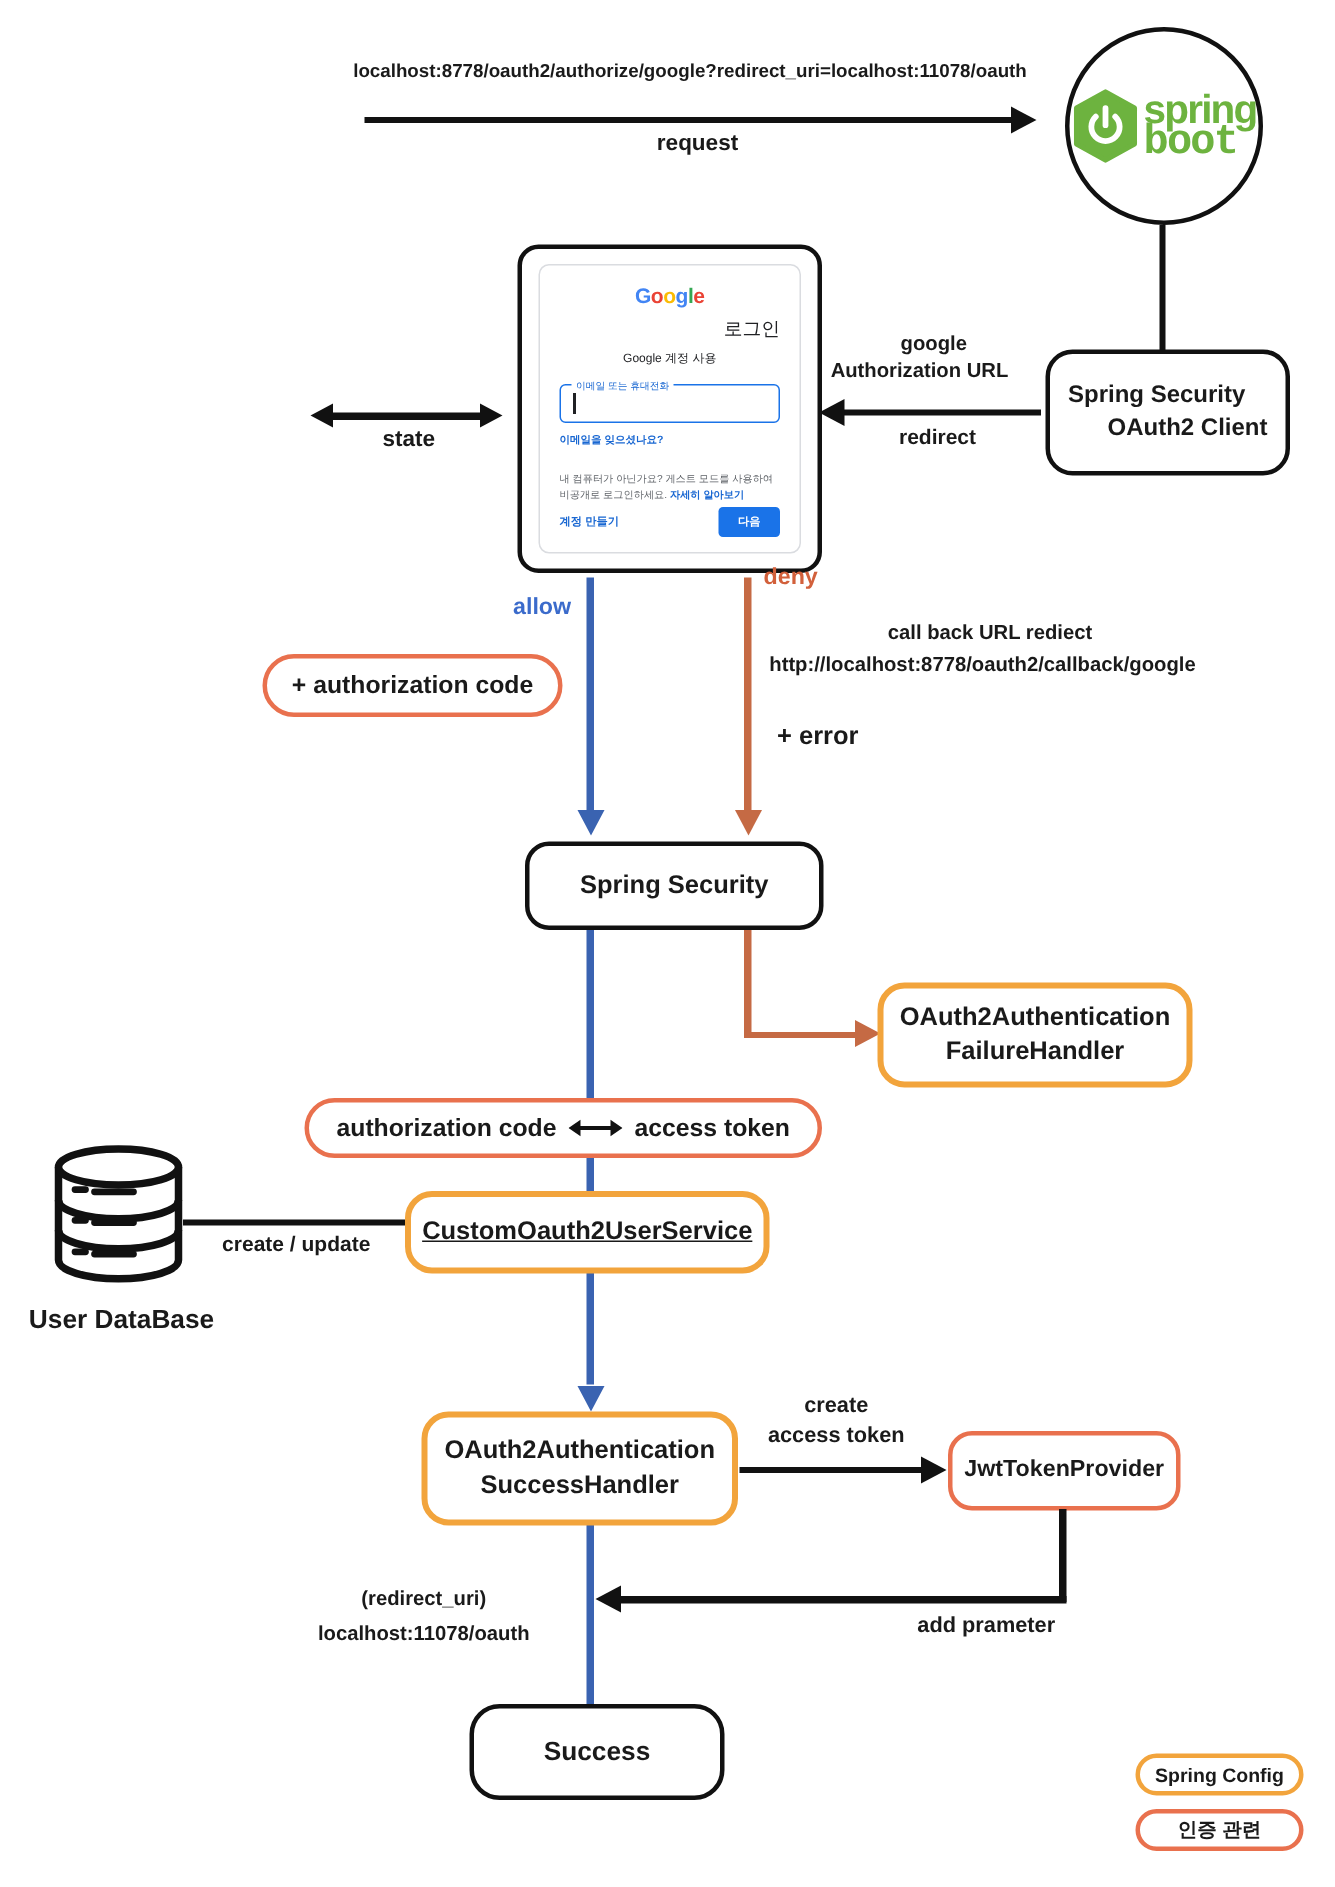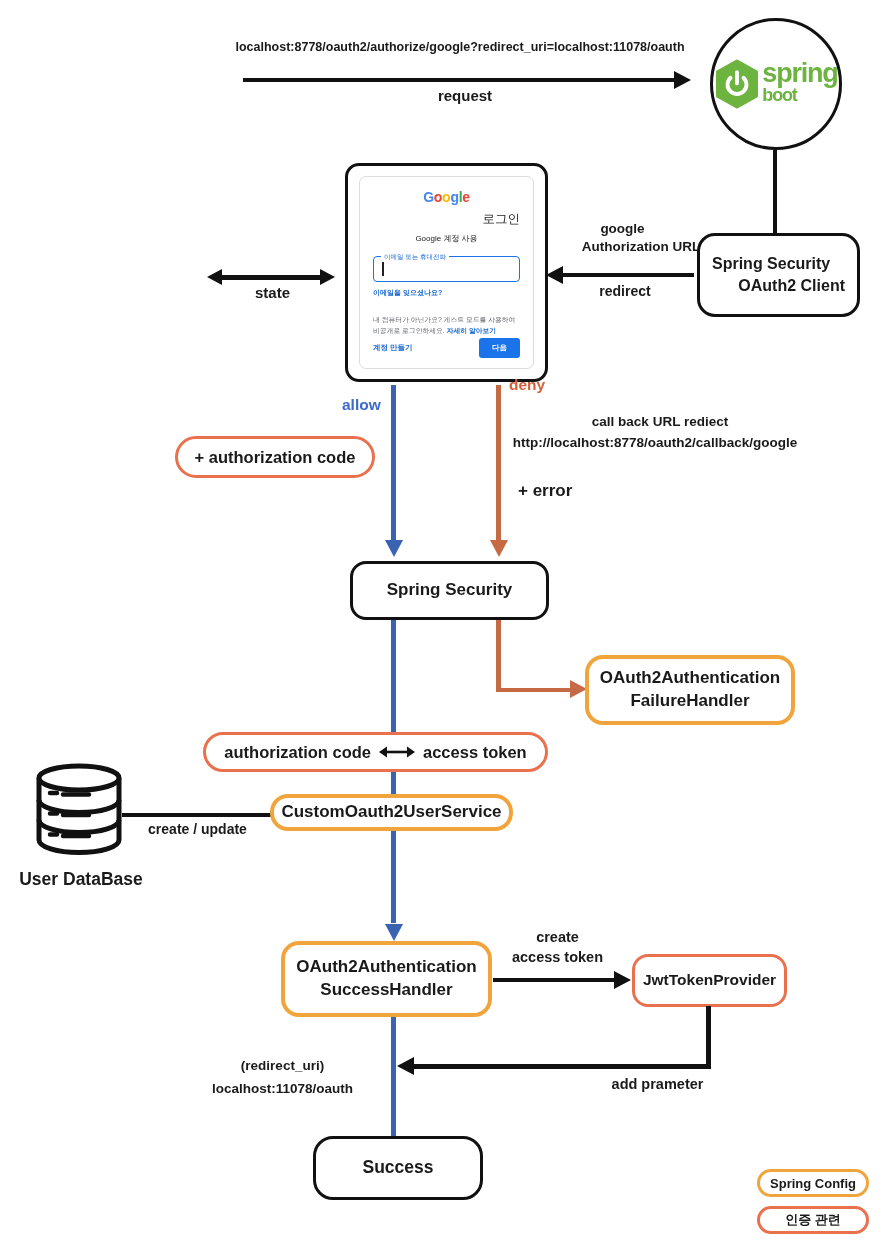--- a/index.html
+++ b/index.html
@@ -39,21 +39,21 @@
 
   
   .signin-window { left:30px; top:22px; width:200px; height:117px; border:3.5px solid var(--ink); border-radius:22px; background:#fff; display:flex; align-items:center; justify-content:center; }
   .gsi-btn { width:150px; height:44px; border:1.5px solid #ccd8ee; border-radius:2px; background:#fff; display:flex; align-items:center; gap:10px; padding:0 10px; cursor:pointer; }
   .gsi-btn span { color:#757575; font-size:13px; font-weight:500; white-space:nowrap; }
 
   
   .boot-circle { left:710px; top:18px; width:132px; height:132px; border:3.5px solid var(--ink); border-radius:50%; background:#fff; display:flex; align-items:center; justify-content:center; gap:2px; }
   .boot-word { display:flex; flex-direction:column; color:var(--spring-green); font-weight:bold; letter-spacing:-1.2px; }
   .boot-word .w1 { font-size:27px; line-height:23px; }
-  .boot-word .w2 { font-size:18px; line-height:21px; }
+  .boot-word .w2 { font-size:28px; line-height:21px;font-family:Liberation Mono, monospace; }
 
   
   .login-window { left:345px; top:163px; width:203px; height:219px; border:3.5px solid var(--ink); border-radius:14px; background:#fff; padding:10px 11px; }
   .login-card { width:100%; height:100%; border:1.2px solid #dadce0; border-radius:7px; padding:12px 13px 10px; display:flex; flex-direction:column; }
   .glogo { text-align:center; font-size:14px; font-weight:bold; letter-spacing:-0.3px; }
   .gl-b { color:#4285F4; } .gl-r { color:#EA4335; } .gl-y { color:#FBBC05; } .gl-g { color:#34A853; }
   .login-title { text-align:right; font-size:12.5px; color:#202124; margin-top:6px; }
   .login-sub { text-align:center; font-size:8px; color:#202124; margin-top:5px; }
   .email-field { position:relative; margin-top:12px; height:26px; border:1.6px solid var(--google-blue); border-radius:4px; background:#fff; }
   .email-label { position:absolute; top:-4.5px; left:7px; background:#fff; padding:0 3px; font-size:6.5px; color:var(--google-link); white-space:nowrap; }
@@ -98,21 +98,21 @@
   </div>
 
   <div class="vline" style="left:773px; top:150px; width:4px; height:85px;"></div>
 
   <div class="node black" style="left:697px; top:233px; width:163px; height:84px; font-size:16px; align-items:stretch; padding:10px 10px;">
     <span style="text-align:left; padding-left:2px;">Spring Security</span>
     <span style="text-align:right; padding-right:2px;">OAuth2 Client</span>
   </div>
 
   <div class="edge-label center" style="left:560px; top:221px; width:125px; font-size:13.5px;">google</div>
-  <div class="edge-label center nowrap" style="left:576px; top:239px; width:130px; font-size:13.5px;">Authorization URL</div>
+  <div class="edge-label center nowrap" style="left:548px; top:239px; width:130px; font-size:13.5px;">Authorization URL</div>
   <div class="hline" style="left:560px; top:273px; width:134px; height:4px;"></div>
   <div class="ah ah-left" style="left:546px; top:266px;"></div>
   <div class="edge-label center" style="left:575px; top:283px; width:100px; font-size:14px;">redirect</div>
 
   <div class="login-window abs">
     <div class="login-card">
       <div class="glogo">
         <span class="gl-b">G</span><span class="gl-r">o</span><span class="gl-y">o</span><span class="gl-b">g</span><span class="gl-g">l</span><span class="gl-r">e</span>
       </div>
       <div class="login-title">로그인</div>
@@ -192,21 +192,21 @@
       <ellipse cx="46" cy="16" rx="40" ry="12" fill="#fff" stroke="#111" stroke-width="5"></ellipse>
       <path d="M6 38 c0 7 18 12.5 40 12.5 s40 -5.5 40 -12.5" fill="none" stroke="#111" stroke-width="5"></path>
       <path d="M6 58 c0 7 18 12.5 40 12.5 s40 -5.5 40 -12.5" fill="none" stroke="#111" stroke-width="5"></path>
       <path d="M17 31 h7 M30 32.5 h26" stroke="#111" stroke-width="4.5" stroke-linecap="round"></path>
       <path d="M17 51.5 h7 M30 53 h26" stroke="#111" stroke-width="4.5" stroke-linecap="round"></path>
       <path d="M17 72.5 h7 M30 74 h26" stroke="#111" stroke-width="4.5" stroke-linecap="round"></path>
     </svg>
   </div>
   <div class="edge-label center" style="left:10px; top:869px; width:142px; font-size:17.5px;">User DataBase</div>
 
-  <div class="node yellow" style="left:270px; top:794px; width:243px; height:37px; font-size:17px;">
+  <div class="node yellow" style="left:270px; top:794px; width:243px; height:55px; font-size:17px;text-decoration:underline;">
     <span>CustomOauth2UserService</span>
   </div>
 
   <div class="node yellow" style="left:281px; top:941px; width:211px; height:76px; font-size:17px;">
     <span>OAuth2Authentication</span>
     <span>SuccessHandler</span>
   </div>
 
   <div class="edge-label center" style="left:495px; top:929px; width:125px; font-size:14.5px;">create</div>
   <div class="edge-label center" style="left:495px; top:949px; width:125px; font-size:14.5px;">access token</div>

